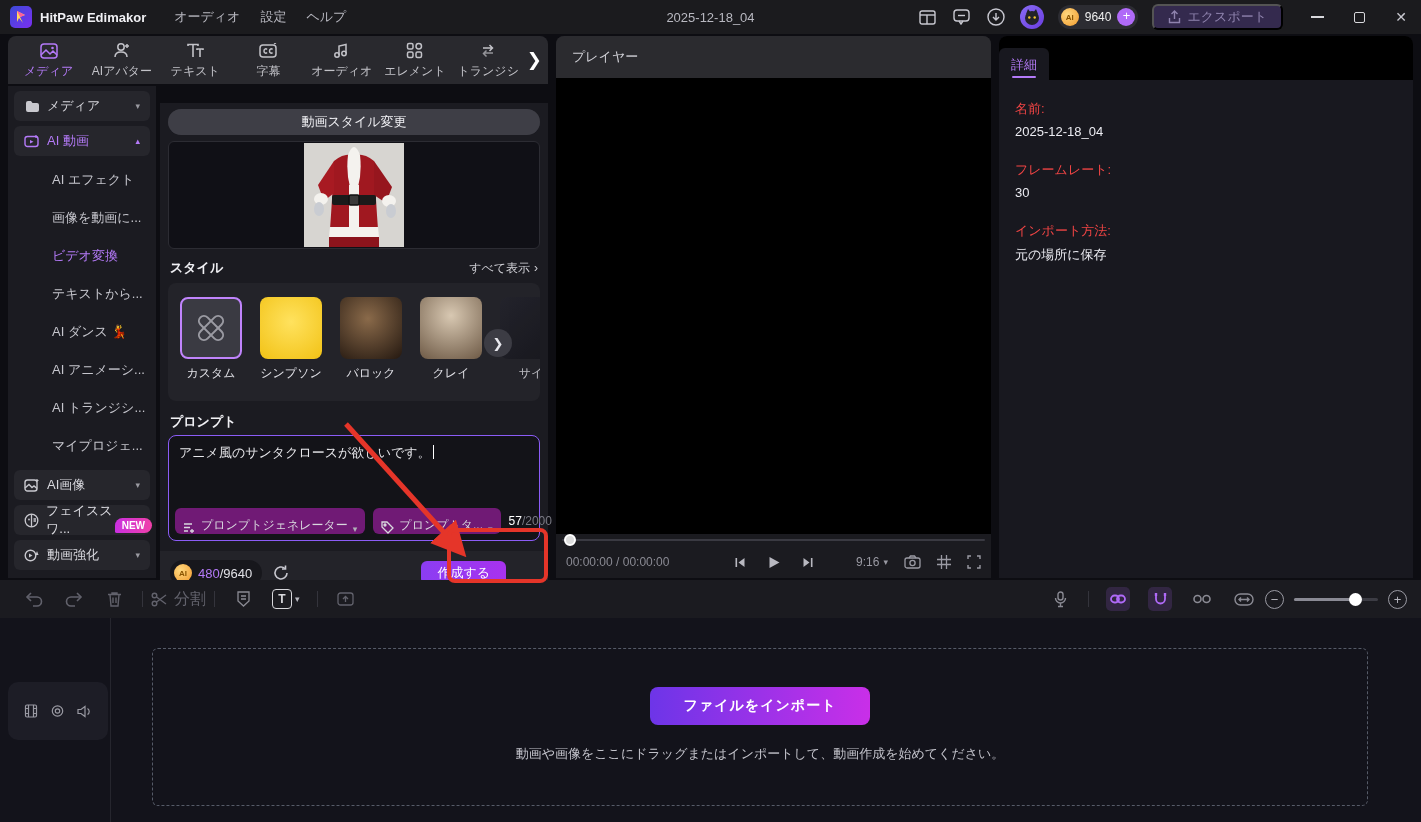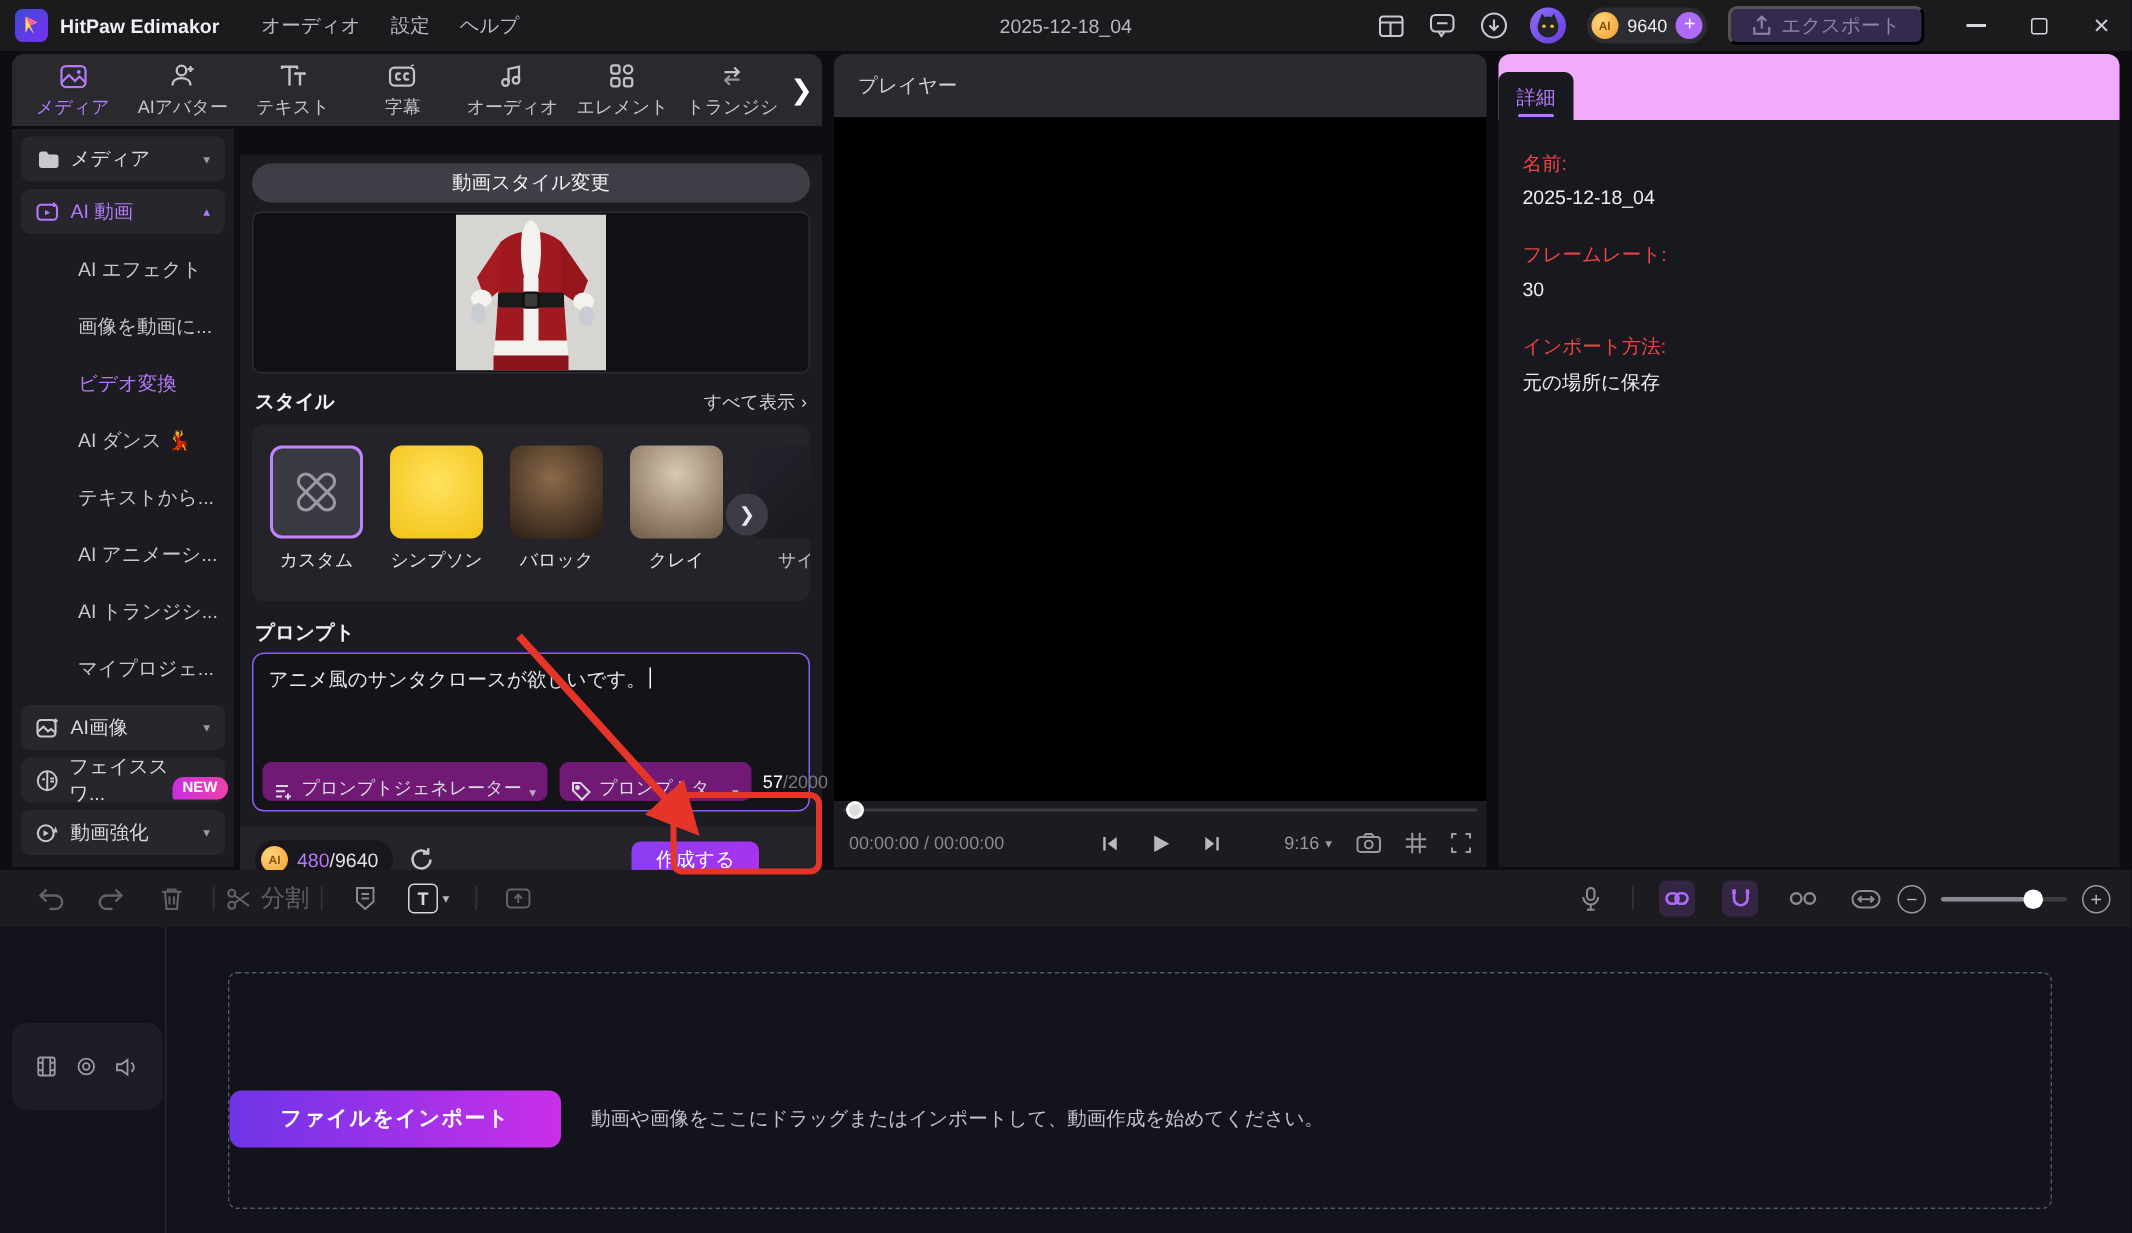--- a/index.html
+++ b/index.html
@@ -106,21 +106,21 @@
   .scrubtrack{flex:1;height:2px;background:#3a3a42;border-radius:1px;position:relative;}
   .knob{position:absolute;left:2px;top:-5px;width:12px;height:12px;border-radius:50%;background:#ddd;border:2px solid #fff;}
   .pctl{height:32px;display:flex;align-items:center;padding:0 10px;color:#9a9aa3;font-size:12px;gap:8px;}
   .ptime{color:#8a8a93;}
   .transport{position:absolute;left:50%;transform:translateX(-50%);display:flex;gap:22px;align-items:center;color:#b8b8c0;}
   .pright{margin-left:auto;display:flex;align-items:center;gap:16px;color:#9a9aa3;}
   .ratio{display:flex;align-items:center;gap:4px;}
 
   
   .details{position:absolute;left:999px;top:36px;width:414px;height:542px;background:#18181f;border-radius:8px 8px 0 0;}
-  .dstrip{height:44px;background:#f0abfc;border-radius:8px 8px 0 0;display:flex;align-items:flex-end;padding-left:0;}
+  .dstrip{height:44px;background:#000000;border-radius:8px 8px 0 0;display:flex;align-items:flex-end;padding-left:0;}
   .dtab{background:#18181f;border-radius:6px 6px 0 0;padding:8px 12px 6px 12px;color:var(--accent-text);font-size:13px;position:relative;}
   .dtab::after{content:"";position:absolute;left:50%;transform:translateX(-50%);bottom:2px;width:24px;height:2px;background:var(--accent-text);border-radius:1px;}
   .dfields{padding:20px 16px;font-size:13px;}
   .dlabel{color:#ef4444;margin-bottom:6px;}
   .dvalue{color:#ececf2;margin-bottom:22px;}
 
   
   .etoolbar{position:absolute;left:0;top:580px;width:1421px;height:38px;background:#1b1b20;display:flex;align-items:center;padding:0 14px;color:#8a8a93;}
   .eic{width:22px;height:22px;display:flex;align-items:center;justify-content:center;margin:0 9px;}
   .eic.dim{color:#62626c;}
@@ -135,21 +135,21 @@
   .zoomslider .fill{position:absolute;left:0;top:0;height:3px;width:70%;background:#8a8a94;border-radius:2px;}
   .zoomslider .zknob{position:absolute;left:66%;top:-5px;width:13px;height:13px;border-radius:50%;background:#fff;}
   .ocirc{width:19px;height:19px;border:1.5px solid #9a9aa3;border-radius:50%;display:flex;align-items:center;justify-content:center;font-size:13px;color:#b8b8c0;}
 
   
   .timeline{position:absolute;left:0;top:618px;width:1421px;height:204px;background:#13131b;}
   .tdivider{position:absolute;left:110px;top:0;width:1px;height:204px;background:#26262e;}
   .trackhead{position:absolute;left:8px;top:64px;width:100px;height:58px;background:#1d1d26;border-radius:10px;
     display:flex;align-items:center;justify-content:center;gap:12px;color:#9a9aa3;}
   .droparea{position:absolute;left:152px;top:30px;width:1216px;height:158px;border:1px dashed #565b68;border-radius:6px;
-    display:flex;flex-direction:row;align-items:center;padding-top:38px;gap:20px;}
+    display:flex;flex-direction:column;align-items:center;padding-top:38px;gap:20px;}
   .importbtn{background:linear-gradient(90deg,#6d35e8,#c92fe8);color:#fff;border:none;border-radius:8px;
     height:38px;padding:0 34px;font-size:14px;font-weight:bold;letter-spacing:1px;}
   .drophint{color:#c2c2ca;font-size:13px;}
 
   
   .annot-rect{position:absolute;left:447px;top:528px;width:101px;height:55px;border:4px solid var(--red);border-radius:8px;z-index:50;pointer-events:none;}
   .annot-arrow{position:absolute;left:0;top:0;width:1421px;height:822px;z-index:49;pointer-events:none;}
 
   svg{display:block;}
 </style>
@@ -322,24 +322,24 @@
     <div class="sitem">
         <span>AI エフェクト</span>
       </div>
     <div class="sitem">
         <span>画像を動画に...</span>
       </div>
     <div class="sitem active">
         <span>ビデオ変換</span>
       </div>
     <div class="sitem">
+        <span>テキストから...</span>
+      </div>
+    <div class="sitem">
         <span>AI ダンス 💃</span>
-      </div>
-    <div class="sitem">
-        <span>テキストから...</span>
       </div>
     <div class="sitem">
         <span>AI アニメーシ...</span>
       </div>
     <div class="sitem">
         <span>AI トランジシ...</span>
       </div>
     <div class="sitem">
         <span>マイプロジェ...</span>
       </div>

